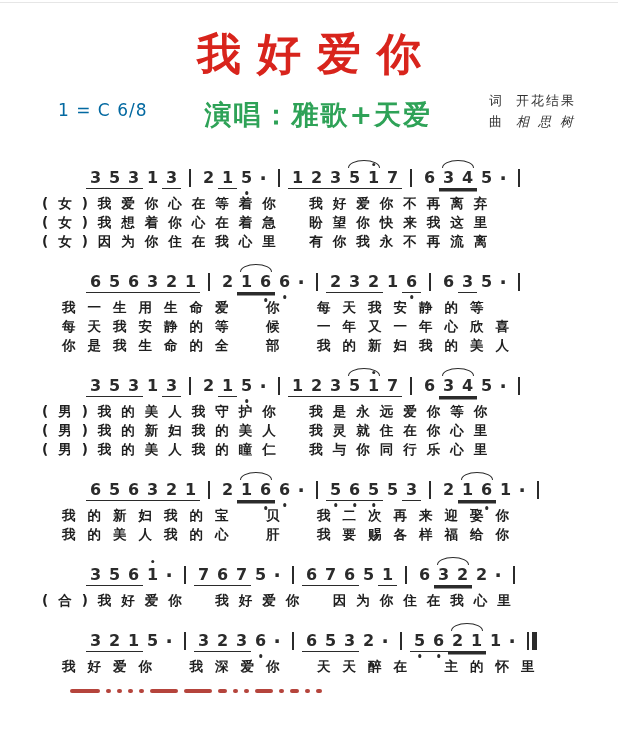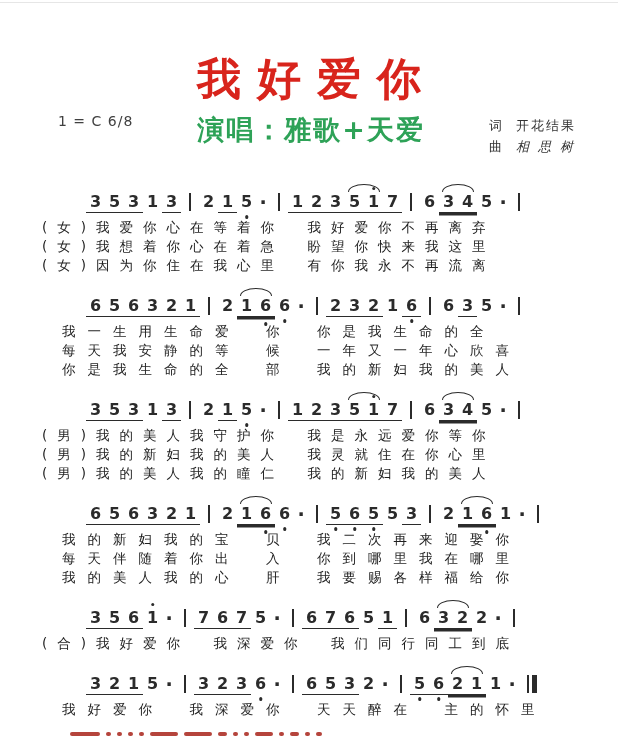--- a/index.html
+++ b/index.html
@@ -4,29 +4,29 @@
 <style>
   html,body{margin:0;padding:0;}
   body{
     width:618px;height:743px;background:#ffffff;overflow:hidden;
     font-family:"DejaVu Sans","Liberation Sans",sans-serif;
   }
   .page{position:relative;width:618px;height:743px;box-sizing:border-box;}
   .topline{position:absolute;top:2px;left:0;right:0;height:1px;background:#e6e6e6;}
 
   .title{
-    margin:0;padding-top:53px;text-align:center;
+    margin:0;padding-top:28px;text-align:center;
     color:#d8241c;font-size:44px;font-weight:bold;
     letter-spacing:16px;text-indent:16px;line-height:1.2;white-space:nowrap;
   }
   .subhead{display:flex;align-items:flex-start;margin-top:6px;padding:0 36px 0 58px;}
-  .key{font-size:14px;color:#404040;margin-top:1px;letter-spacing:1px;white-space:nowrap;}
+  .key{font-size:17px;color:#0369a1;margin-top:13px;letter-spacing:1px;white-space:nowrap;}
   .performer{
     flex:1;text-align:center;color:#2ea257;font-size:27px;font-weight:bold;
-    letter-spacing:2px;white-space:nowrap;
+    letter-spacing:2px;white-space:nowrap;margin-top:10px;
   }
   .credits{font-size:13px;color:#333;margin-top:3px;white-space:nowrap;}
   .crow{display:flex;line-height:21px;}
   .clabel{margin-right:14px;}
   .cval{letter-spacing:2px;text-align:right;}
   .cval.sp{letter-spacing:9px;font-style:italic;}
 
   #score{margin-top:26px;padding-left:40px;}
   .system{margin-bottom:12px;}
   .notes-row{
@@ -49,21 +49,21 @@
   }
   .aug{width:14px;text-align:center;line-height:20px;font-size:19px;}
   .bar{width:2px;height:18px;background:#2b2b2b;margin:1px 8px 0;}
   .endbar{display:flex;margin:1px 4px 0 8px;}
   .endbar i{display:block;height:18px;}
   .endbar .thin{width:2px;background:#2b2b2b;margin-right:3px;}
   .endbar .thick{width:5px;background:#2b2b2b;}
 
   .lyr{
     font-size:13.5px;color:#1f1f1f;letter-spacing:12px;line-height:19px;
-    white-space:nowrap;margin-left:22px;
+    white-space:nowrap;margin-left:22px;font-weight:bold;
   }
   .lyr.pfx{margin-left:2px;letter-spacing:10px;}
 
   .watermark{display:flex;align-items:center;margin:6px 0 0 70px;height:6px;}
   .watermark i{display:block;height:4px;background:#b5443c;border-radius:2px;margin-right:6px;}
 </style>
 </head>
 <body>
 
 <div class="page">
@@ -229,21 +229,21 @@
             </div>
           </div>
           <div class="grp">
             <div class="gnotes">
               <div class="nt">5</div>
             </div>
           </div>
           <div class="aug">·</div>
           <div class="bar"></div>
         </div>
-        <div class="lyr">我一生用生命爱　你　你是我生命的全</div>
+        <div class="lyr">我一生用生命爱　你　每天我安静的等</div>
         <div class="lyr">每天我安静的等　候　一年又一年心欣喜</div>
         <div class="lyr">你是我生命的全　部　我的新妇我的美人</div>
       </div>
       <div class="system">
         <div class="notes-row">
           <div class="grp u1">
             <div class="gnotes">
               <div class="nt">3</div>
               <div class="nt">5</div>
               <div class="nt">3</div>
@@ -308,21 +308,21 @@
           <div class="grp">
             <div class="gnotes">
               <div class="nt">5</div>
             </div>
           </div>
           <div class="aug">·</div>
           <div class="bar"></div>
         </div>
         <div class="lyr pfx">(男)我的美人我守护你　我是永远爱你等你</div>
         <div class="lyr pfx">(男)我的新妇我的美人　我灵就住在你心里</div>
-        <div class="lyr pfx">(男)我的美人我的瞳仁　我的新妇我的美人</div>
+        <div class="lyr pfx">(男)我的美人我的瞳仁　我与你同行乐心里</div>
       </div>
       <div class="system">
         <div class="notes-row">
           <div class="grp u1">
             <div class="gnotes">
               <div class="nt">6</div>
               <div class="nt">5</div>
               <div class="nt">6</div>
             </div>
           </div>
@@ -385,21 +385,20 @@
           </div>
           <div class="grp">
             <div class="gnotes">
               <div class="nt">1</div>
             </div>
           </div>
           <div class="aug">·</div>
           <div class="bar"></div>
         </div>
         <div class="lyr">我的新妇我的宝　贝　我二次再来迎娶你</div>
-        <div class="lyr">每天伴随着你出　入　你到哪里我在哪里</div>
         <div class="lyr">我的美人我的心　肝　我要赐各样福给你</div>
       </div>
       <div class="system">
         <div class="notes-row">
           <div class="grp u1">
             <div class="gnotes">
               <div class="nt">3</div>
               <div class="nt">5</div>
               <div class="nt">6</div>
             </div>
@@ -456,21 +455,21 @@
             <i class="arc" style="left: 3px; width: 30px;"></i>
           </div>
           <div class="grp">
             <div class="gnotes">
               <div class="nt">2</div>
             </div>
           </div>
           <div class="aug">·</div>
           <div class="bar"></div>
         </div>
-        <div class="lyr pfx">(合)我好爱你　我深爱你　我们同行同工到底</div>
+        <div class="lyr pfx">(合)我好爱你　我好爱你　因为你住在我心里</div>
       </div>
       <div class="system">
         <div class="notes-row">
           <div class="grp u1">
             <div class="gnotes">
               <div class="nt">3</div>
               <div class="nt">2</div>
               <div class="nt">1</div>
             </div>
           </div>

